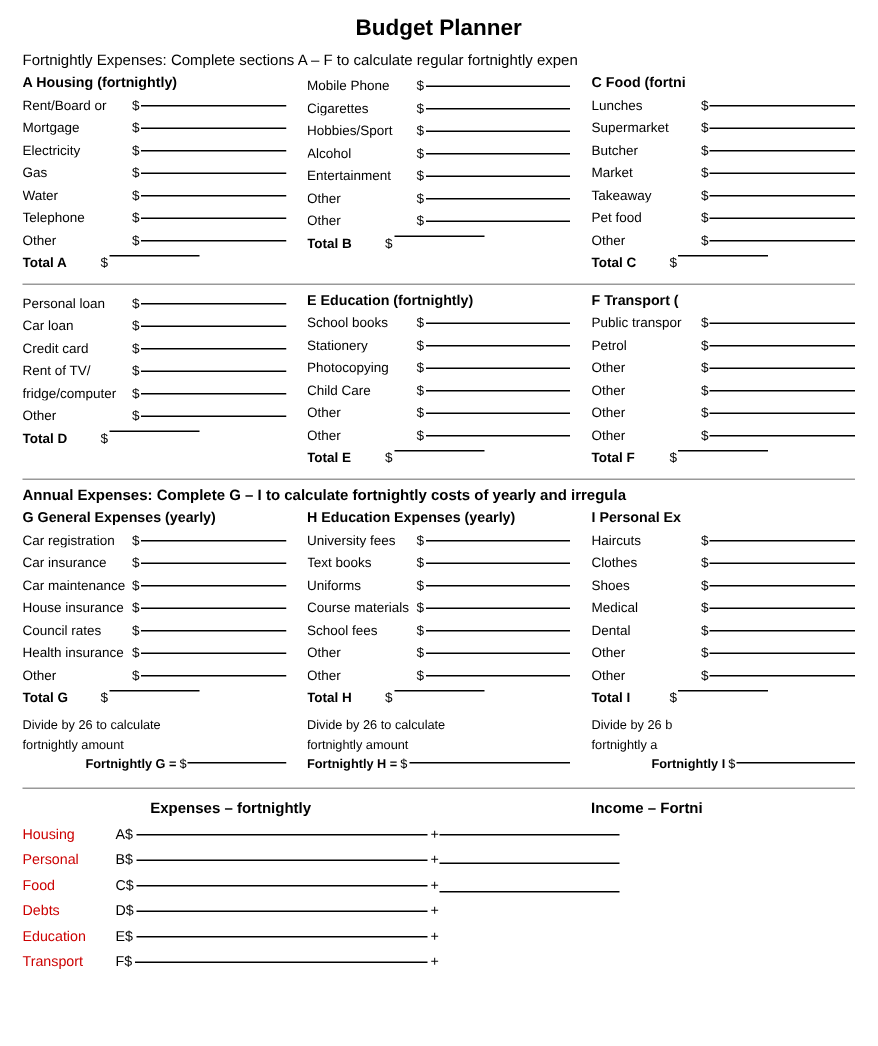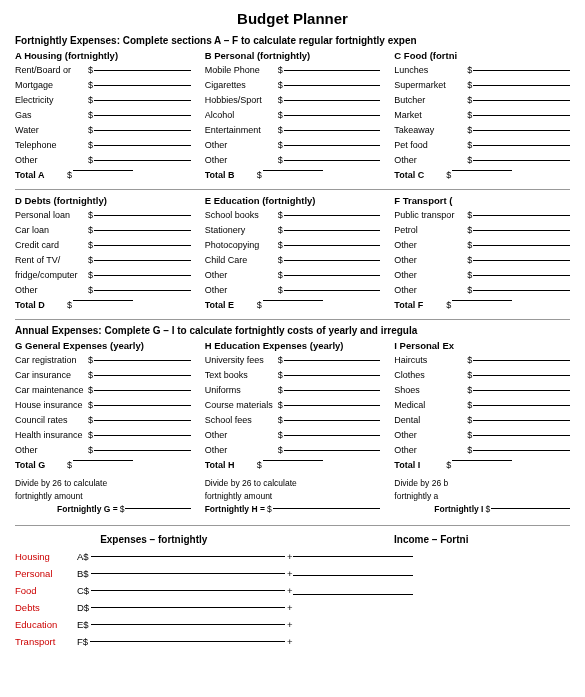--- a/index.html
+++ b/index.html
@@ -13,21 +13,21 @@
       color: #000;
       overflow: hidden;
     }
     h1 {
       text-align: center;
       font-size: 15px;
       font-weight: bold;
       margin-bottom: 8px;
     }
     .section-header {
-      font-weight: bold;
+      font-weight: normal;
       font-size: 10px;
       margin-bottom: 4px;
     }
     .columns-3 {
       display: flex;
       gap: 14px;
       width: 100%;
     }
     .col {
       flex: 1;
@@ -206,21 +206,20 @@
         <span class="row-line"></span>
       </div>
     <div class="total-row">
       <span class="total-label">Total A</span>
       <span class="total-dollar">$</span>
         <span class="total-line"></span>
     </div>
   </div>
 
   <div class="col">
-    <div class="col-label">B  Personal (fortnightly)</div>
     <div class="row">
         <span class="row-label">Mobile Phone</span>
         <span class="row-dollar">$</span>
         <span class="row-line"></span>
       </div>
     <div class="row">
         <span class="row-label">Cigarettes</span>
         <span class="row-dollar">$</span>
         <span class="row-line"></span>
       </div>
@@ -299,21 +298,20 @@
         <span class="total-line"></span>
     </div>
   </div>
 </div>
 
 <div class="divider"></div>
 
 <div class="columns-3">
 
   <div class="col">
-    <div class="col-label">D  Debts (fortnightly)</div>
     <div class="row">
         <span class="row-label">Personal loan</span>
         <span class="row-dollar">$</span>
         <span class="row-line"></span>
       </div>
     <div class="row">
         <span class="row-label">Car loan</span>
         <span class="row-dollar">$</span>
         <span class="row-line"></span>
       </div>

